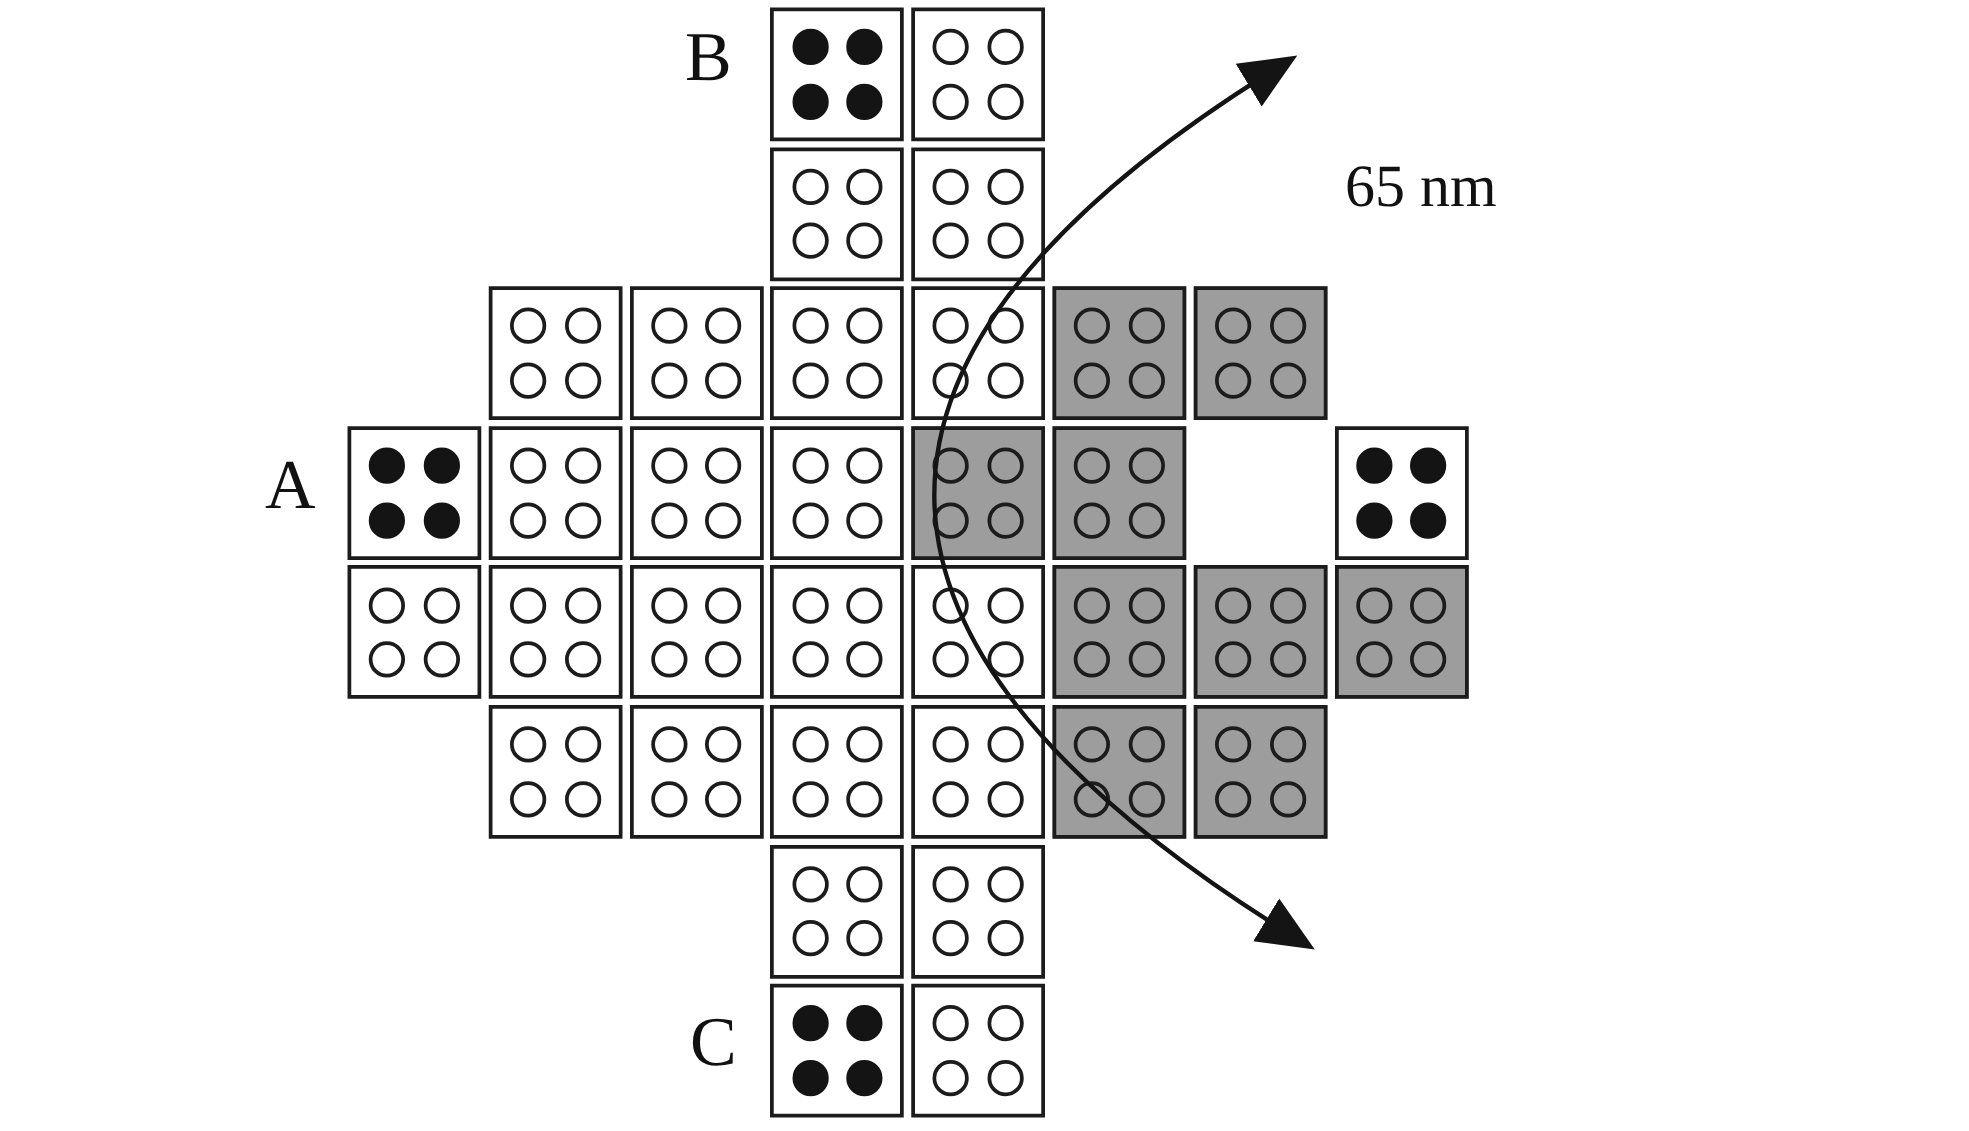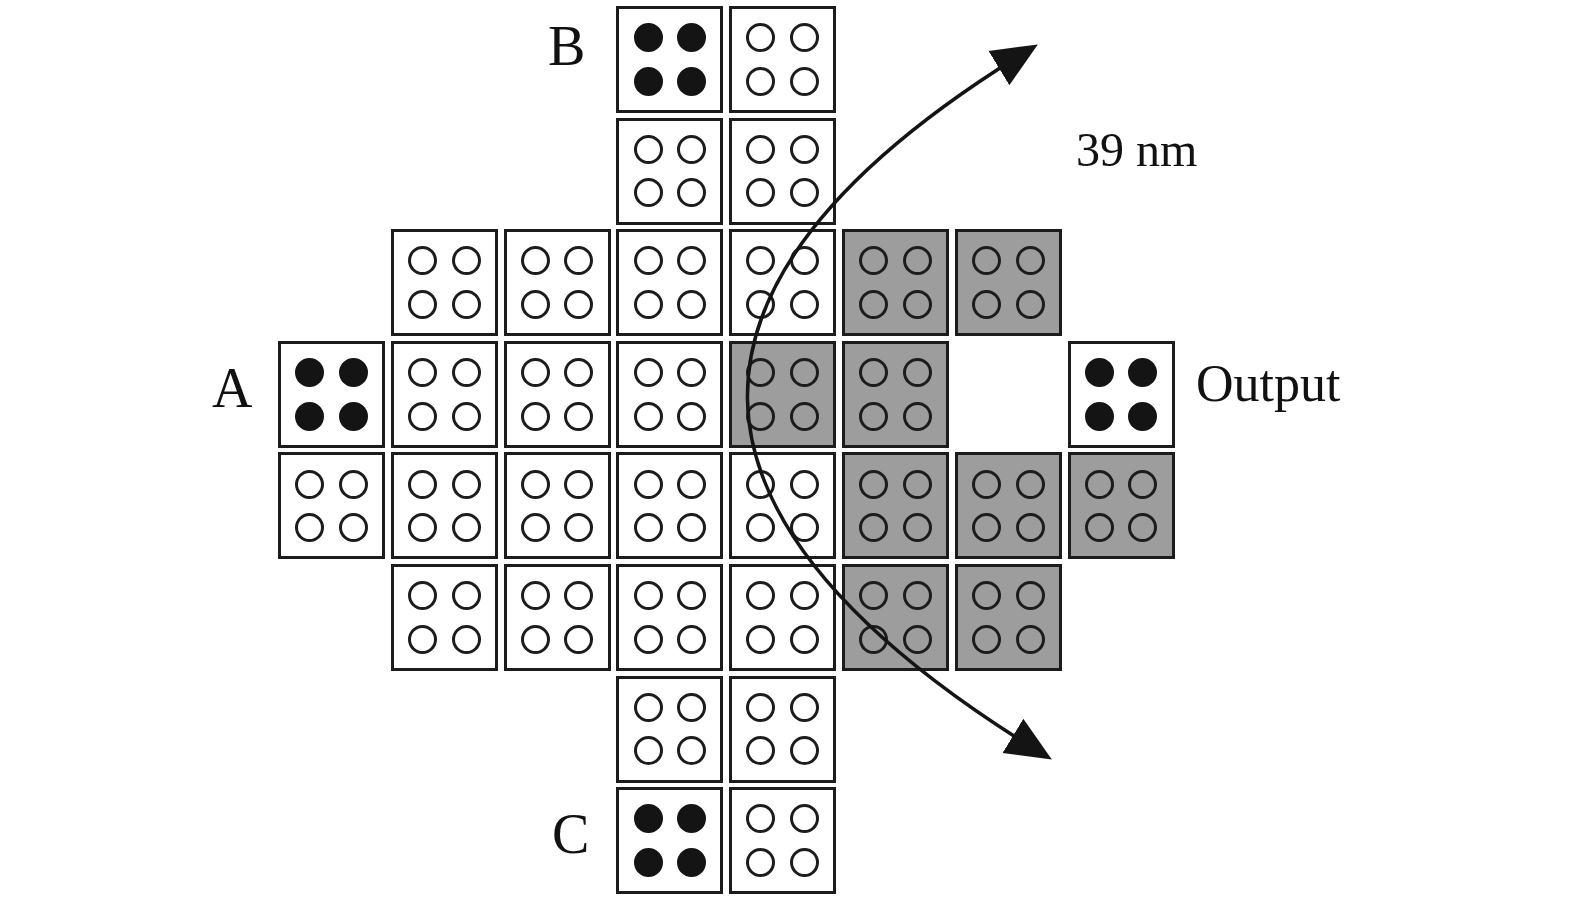--- a/index.html
+++ b/index.html
@@ -258,22 +258,21 @@
         <span class="dot"></span>
         <span class="dot"></span>
         <span class="dot"></span>
         <span class="dot"></span>
       </div>
     </div>
 
   <div class="label label-b">B</div>
   <div class="label label-a">A</div>
   <div class="label label-c">C</div>
-  <div class="label label-output">Output</div>
-  <div class="label label-nm">39 nm</div>
+  <div class="label label-nm">65 nm</div>
 
   <svg class="arrow-layer" viewBox="0 0 1575 905" xmlns="http://www.w3.org/2000/svg">
     <defs>
       <marker id="arrow-end" viewBox="0 0 10 10" refX="8.5" refY="5" markerWidth="13" markerHeight="13" orient="auto">
         <path d="M0,0.6 L10,5 L0,9.4 z" fill="#141414"></path>
       </marker>
       <marker id="arrow-start" viewBox="0 0 10 10" refX="1.5" refY="5" markerWidth="13" markerHeight="13" orient="auto">
         <path d="M10,0.6 L0,5 L10,9.4 z" fill="#141414"></path>
       </marker>
     </defs>

